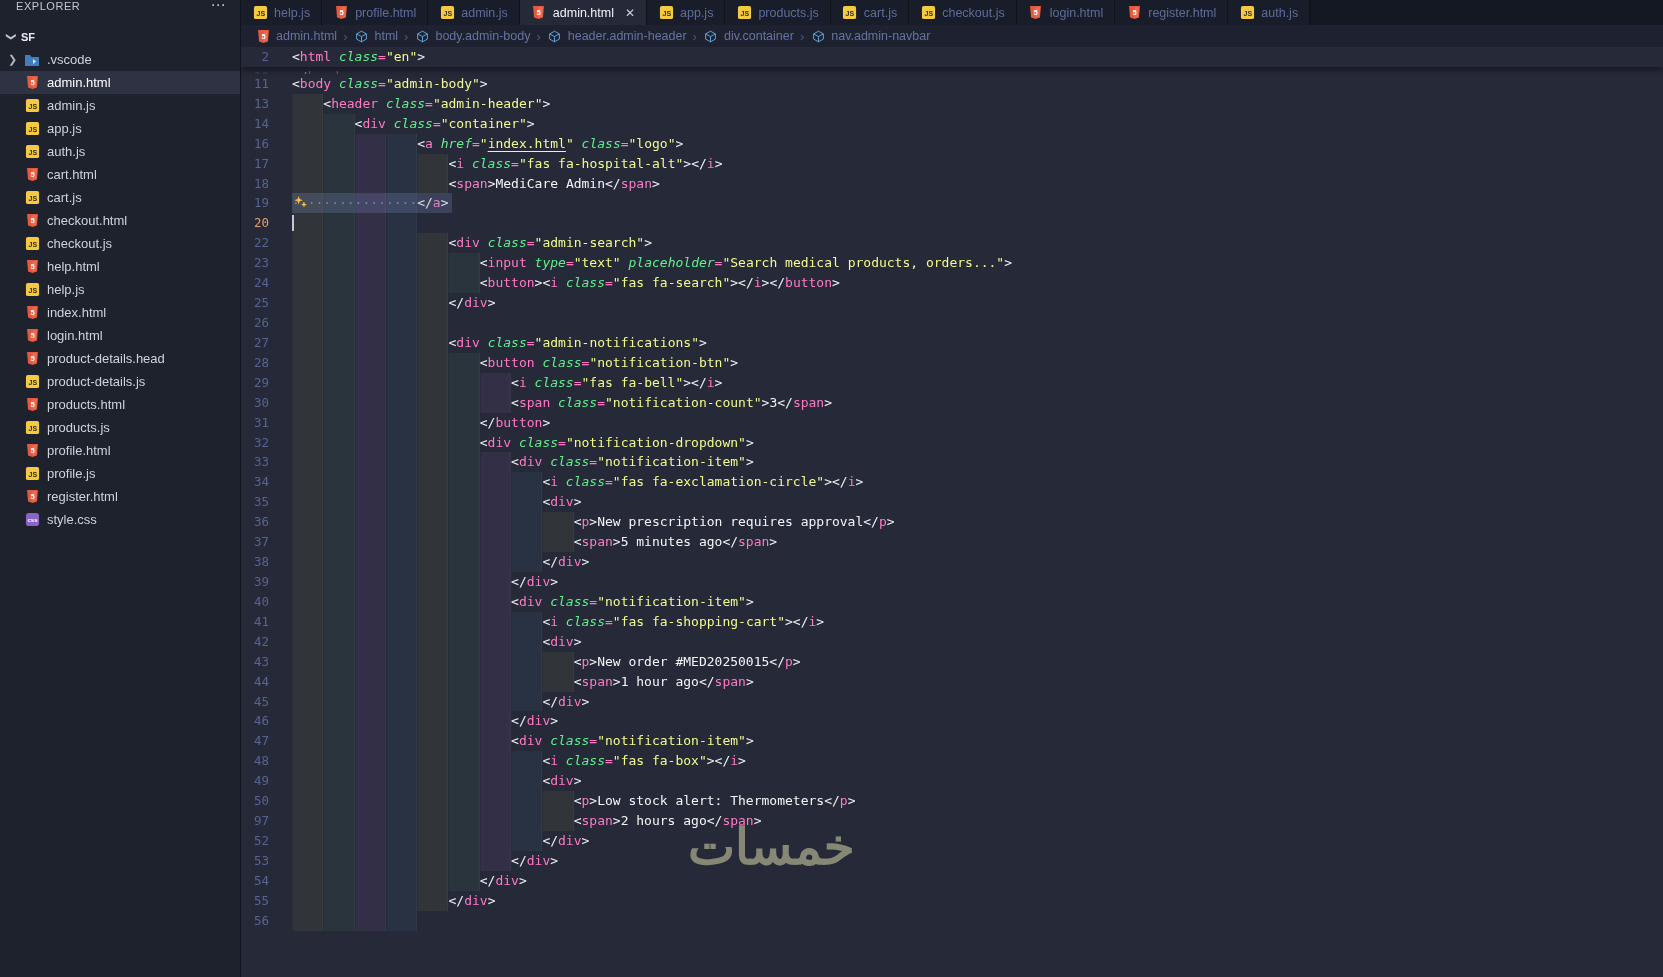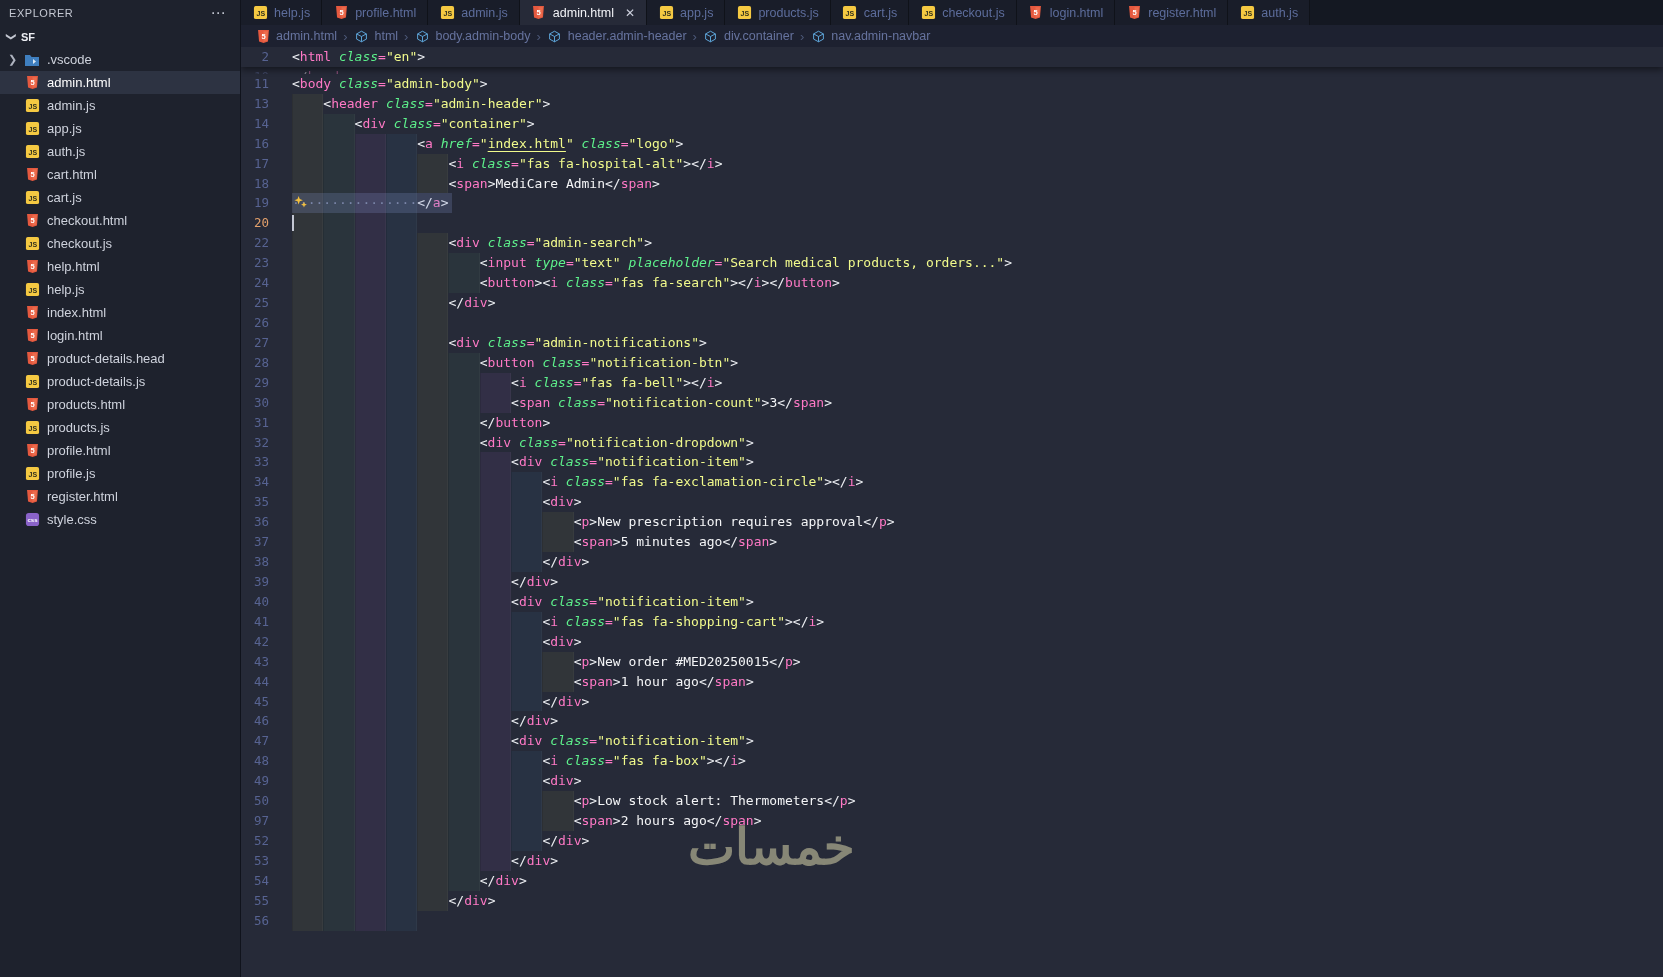--- a/index.html
+++ b/index.html
@@ -1,20 +1,20 @@
 <!DOCTYPE html>
 <html><head>
 <meta charset="utf-8">
 <style>
   html,body{margin:0;padding:0;background:#10131c;font-family:"Liberation Sans","DejaVu Sans",sans-serif;}
   .app{position:relative;width:1663px;height:977px;overflow:hidden;background:#262a38;display:flex;}
 
   
   .sidebar{flex:0 0 240px;width:240px;background:#1e222d;border-right:1px solid #10131c;display:flex;flex-direction:column;overflow:hidden;}
-  .explorer-header{height:26px;flex:0 0 26px;display:flex;align-items:center;justify-content:space-between;padding:0 14px 0 9px;color:#c3c7d1;font-size:11px;letter-spacing:.05em;}
+  .explorer-header{height:26px;flex:0 0 26px;display:flex;align-items:flex-start;justify-content:space-between;padding:0 14px 0 16px;color:#c3c7d1;font-size:11px;letter-spacing:.05em;}
   .ellipsis{font-size:15px;color:#c3c7d1;cursor:pointer;line-height:10px;}
   .section-header{height:22px;flex:0 0 22px;display:flex;align-items:center;gap:5px;padding:0 6px;color:#eceef3;font-weight:bold;font-size:11px;cursor:pointer;}
   .section-header .chev{font-size:10px;color:#c3c7d1;transform:rotate(90deg);display:inline-block;width:10px;}
   .tree{flex:1;}
   .tree-row{height:23px;display:flex;align-items:center;gap:7px;padding-left:24px;font-size:13px;color:#ced2dc;position:relative;cursor:pointer;white-space:nowrap;}
   .tree-row.selected{background:#2d3342;color:#ffffff;}
   .tree-row .chev{position:absolute;left:8px;color:#aeb3bf;font-size:11px;}
   .ficon{width:16px;height:16px;flex:0 0 16px;display:inline-flex;align-items:center;justify-content:center;}
 
   

